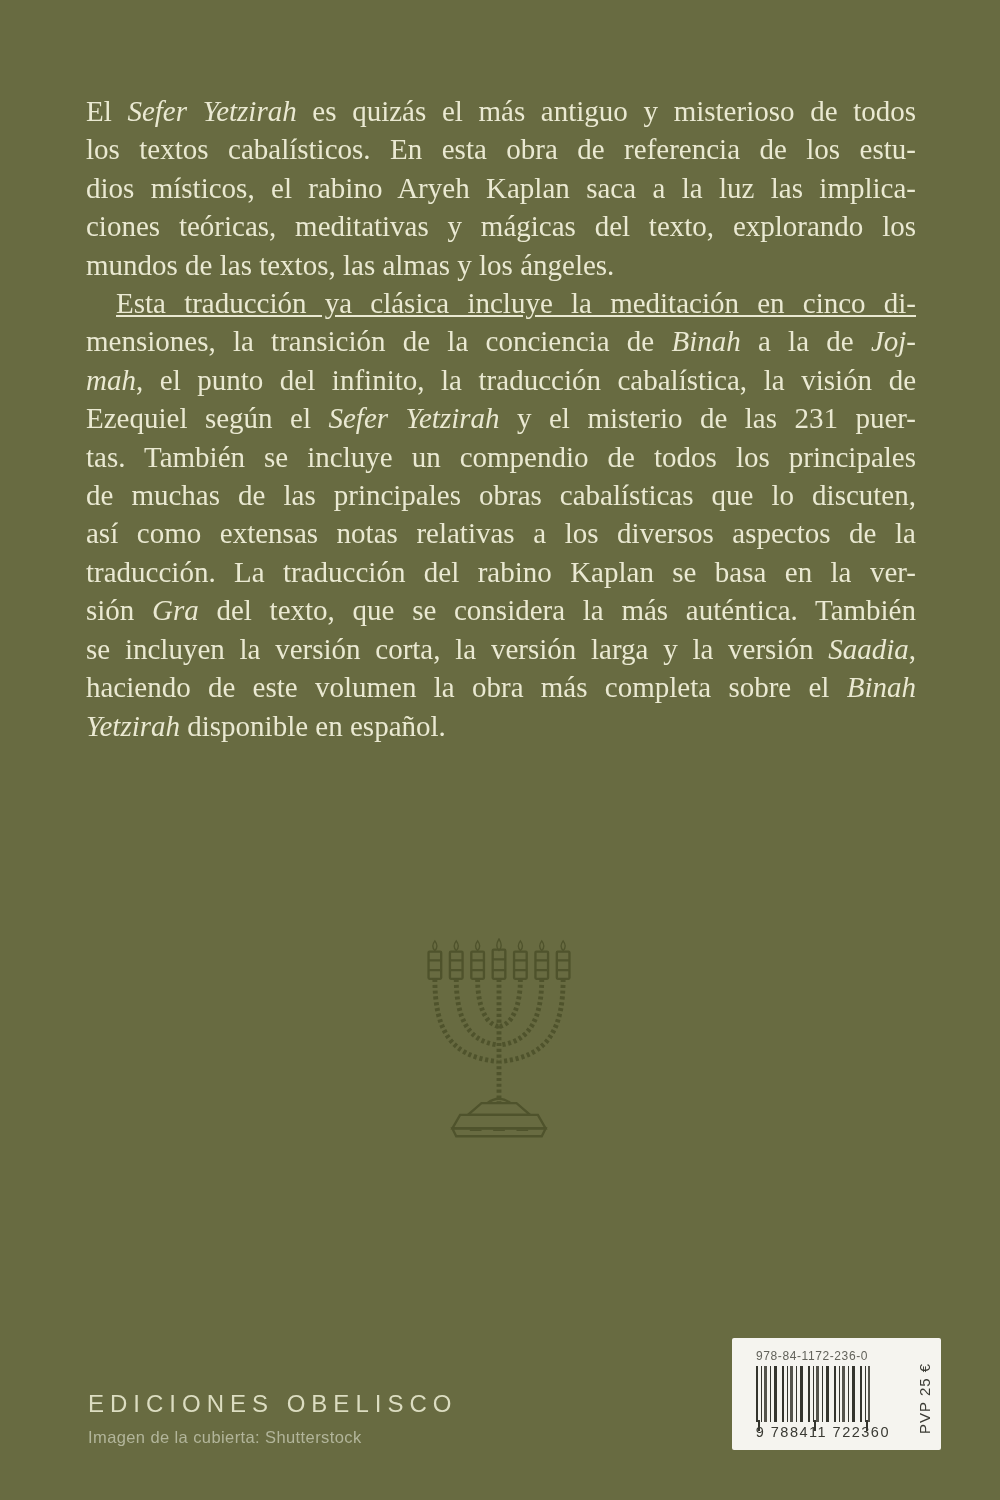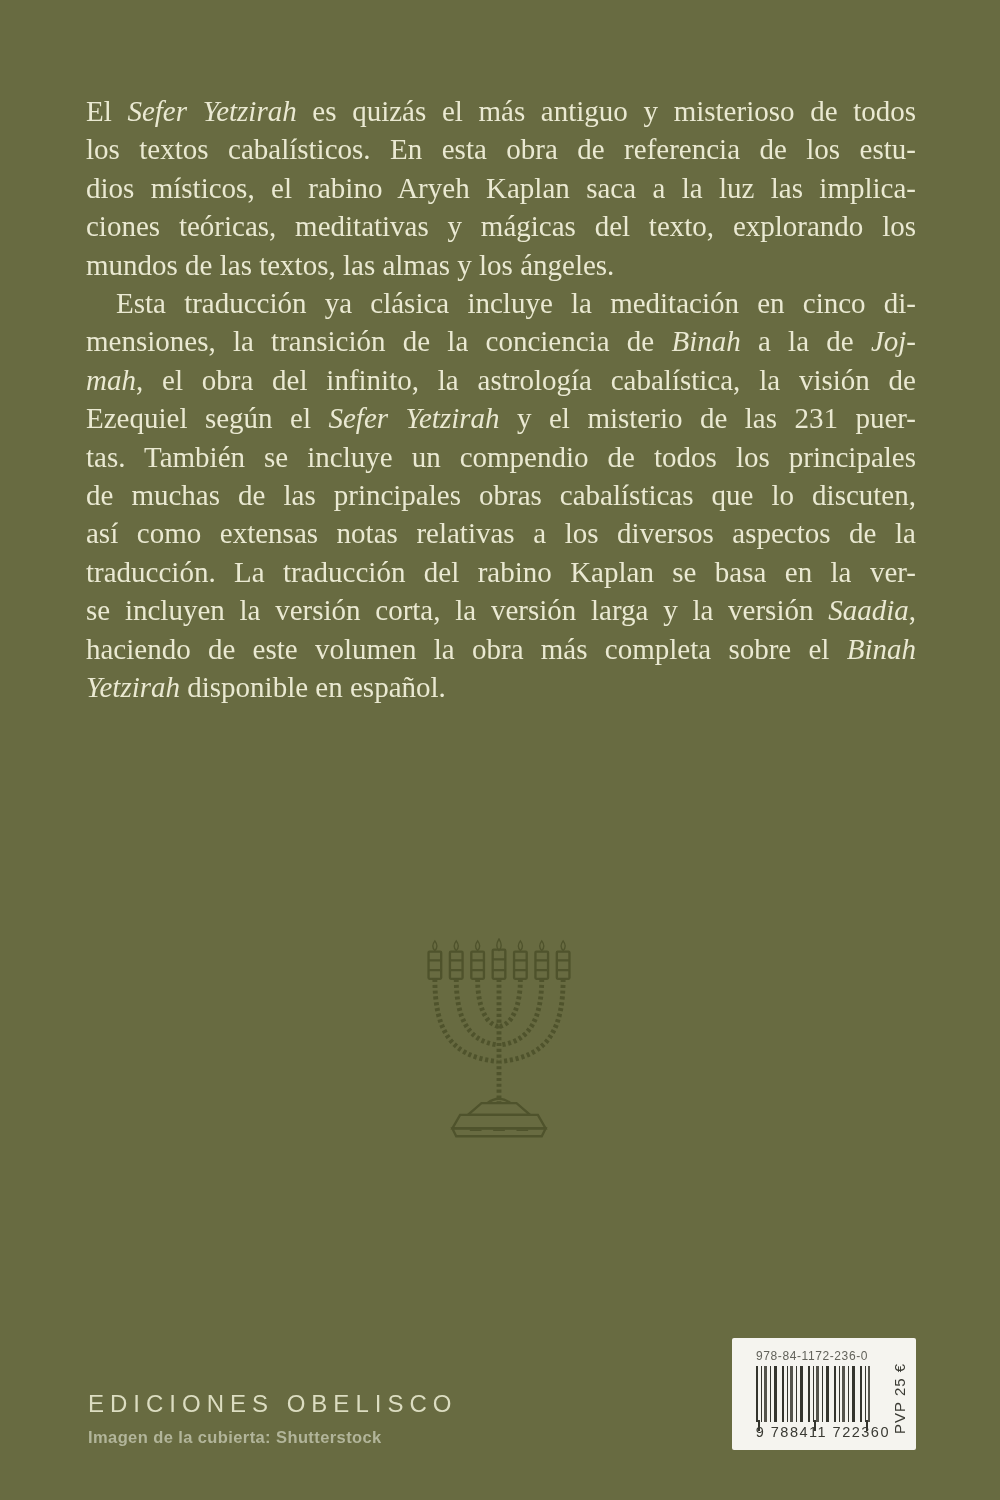--- a/index.html
+++ b/index.html
@@ -30,21 +30,21 @@
     color:var(--body-text);
     font-size:29px;
     line-height:38.4px;
   }
   .synopsis .line{
     text-align:justify;
     text-align-last:justify;
     white-space:normal;
   }
   .synopsis .line.last{text-align-last:left;}
-  .synopsis .line.indent{text-indent:30px;}
+  .synopsis .line.indent{text-indent:30px;text-decoration:underline;}
   .synopsis em{}
 
   
   .menorah{
     position:absolute;
     left:420px; top:938px; width:158px; height:206px;
     color:var(--menorah);
     opacity:.82;
   }
   .menorah svg{width:100%;height:100%;}
@@ -59,29 +59,29 @@
     font-family:"Liberation Sans",sans-serif;
     font-size:24px;
     letter-spacing:6px;
     color:var(--publisher-text);
   }
   .cover-credit{
     position:absolute;
     left:88px; top:1428px;
     font-family:"Liberation Sans",sans-serif;
     font-size:16.5px;
-    font-weight:700;
+    font-weight:400;
     letter-spacing:.4px;
     color:var(--credit-text);
   }
 
   
   .barcode-label{
     position:absolute;
-    left:732px; top:1338px; width:184px; height:112px;
+    left:732px; top:1338px; width:209px; height:112px;
     background:var(--label-bg);
     border-radius:2px;
   }
   .isbn-top{
     position:absolute; left:6px; top:11px; width:148px;
     text-align:center;
     font-family:"Liberation Sans",sans-serif;
     font-size:12px; letter-spacing:.6px;
     color:var(--label-text);
   }
@@ -121,26 +121,27 @@
 <div class="cover">
 
   <main class="synopsis">
       <div class="line"><span>El </span><em>Sefer Yetzirah</em><span> es quizás el más antiguo y misterioso de todos</span></div>
       <div class="line"><span>los textos cabalísticos. En esta obra de referencia de los estu-</span></div>
       <div class="line"><span>dios místicos, el rabino Aryeh Kaplan saca a la luz las implica-</span></div>
       <div class="line"><span>ciones teóricas, meditativas y mágicas del texto, explorando los</span></div>
       <div class="line last"><span>mundos de las textos, las almas y los ángeles.</span></div>
       <div class="line indent"><span>Esta traducción ya clásica incluye la meditación en cinco di-</span></div>
       <div class="line"><span>mensiones, la transición de la conciencia de </span><em>Binah</em><span> a la de </span><em>Joj-</em></div>
-      <div class="line"><em>mah</em><span>, el obra del infinito, la astrología cabalística, la visión de</span></div>
+      <div class="line"><em>mah</em><span>, el punto del infinito, la traducción cabalística, la visión de</span></div>
       <div class="line"><span>Ezequiel según el </span><em>Sefer Yetzirah</em><span> y el misterio de las 231 puer-</span></div>
       <div class="line"><span>tas. También se incluye un compendio de todos los principales</span></div>
       <div class="line"><span>de muchas de las principales obras cabalísticas que lo discuten,</span></div>
       <div class="line"><span>así como extensas notas relativas a los diversos aspectos de la</span></div>
       <div class="line"><span>traducción. La traducción del rabino Kaplan se basa en la ver-</span></div>
+      <div class="line"><span>sión </span><em>Gra</em><span> del texto, que se considera la más auténtica. También</span></div>
       <div class="line"><span>se incluyen la versión corta, la versión larga y la versión </span><em>Saadia</em><span>,</span></div>
       <div class="line"><span>haciendo de este volumen la obra más completa sobre el </span><em>Binah</em></div>
       <div class="line last"><em>Yetzirah</em><span> disponible en español.</span></div>
     </main>
 
   <div class="menorah">
     <svg viewBox="0 0 160 212" xmlns="http://www.w3.org/2000/svg">
 
       <g class="thin">
         <path d="M14,3 C17,7 17,10 14,13 C11,10 11,7 14,3 Z"></path>

